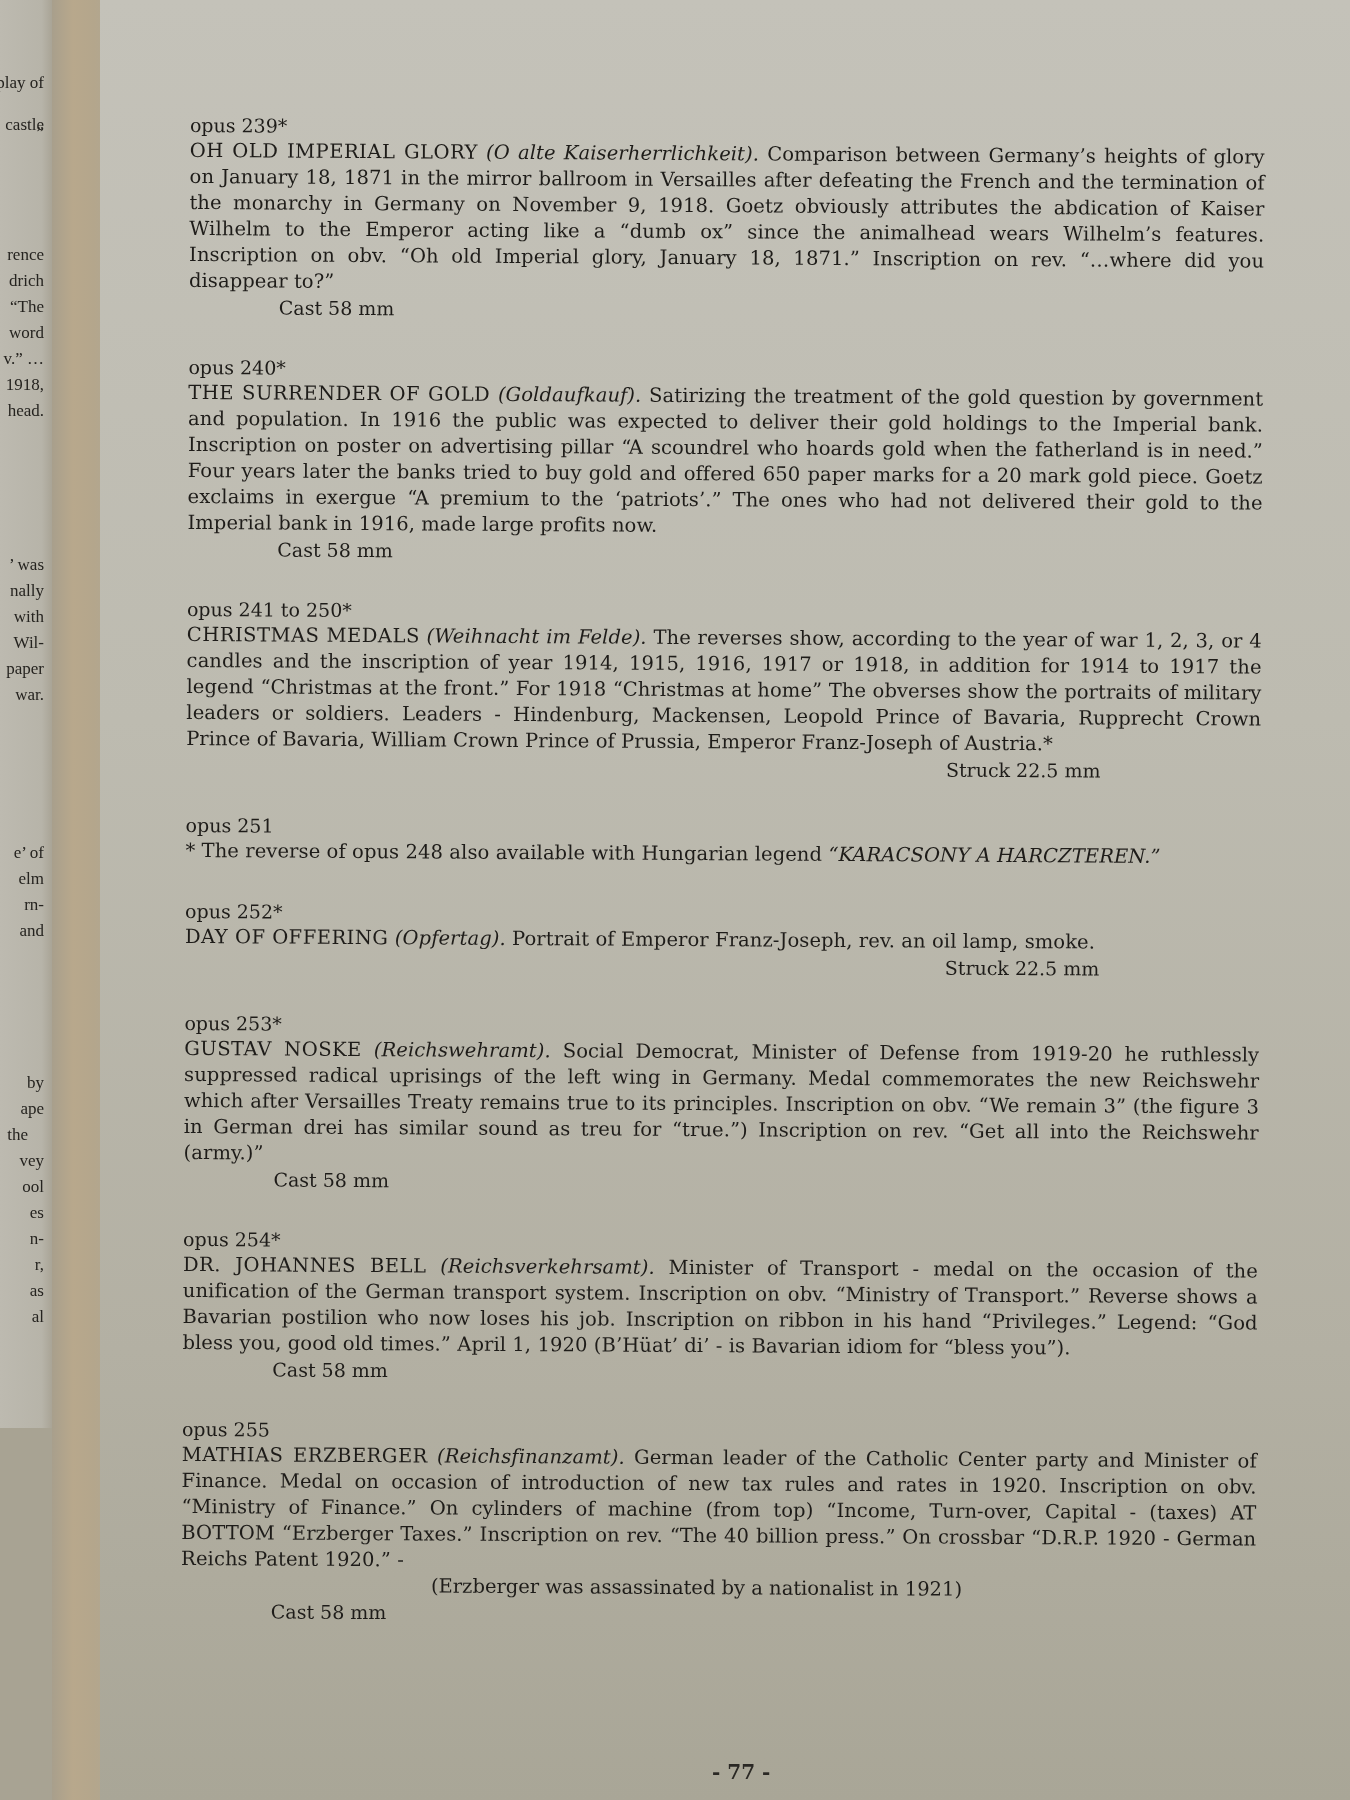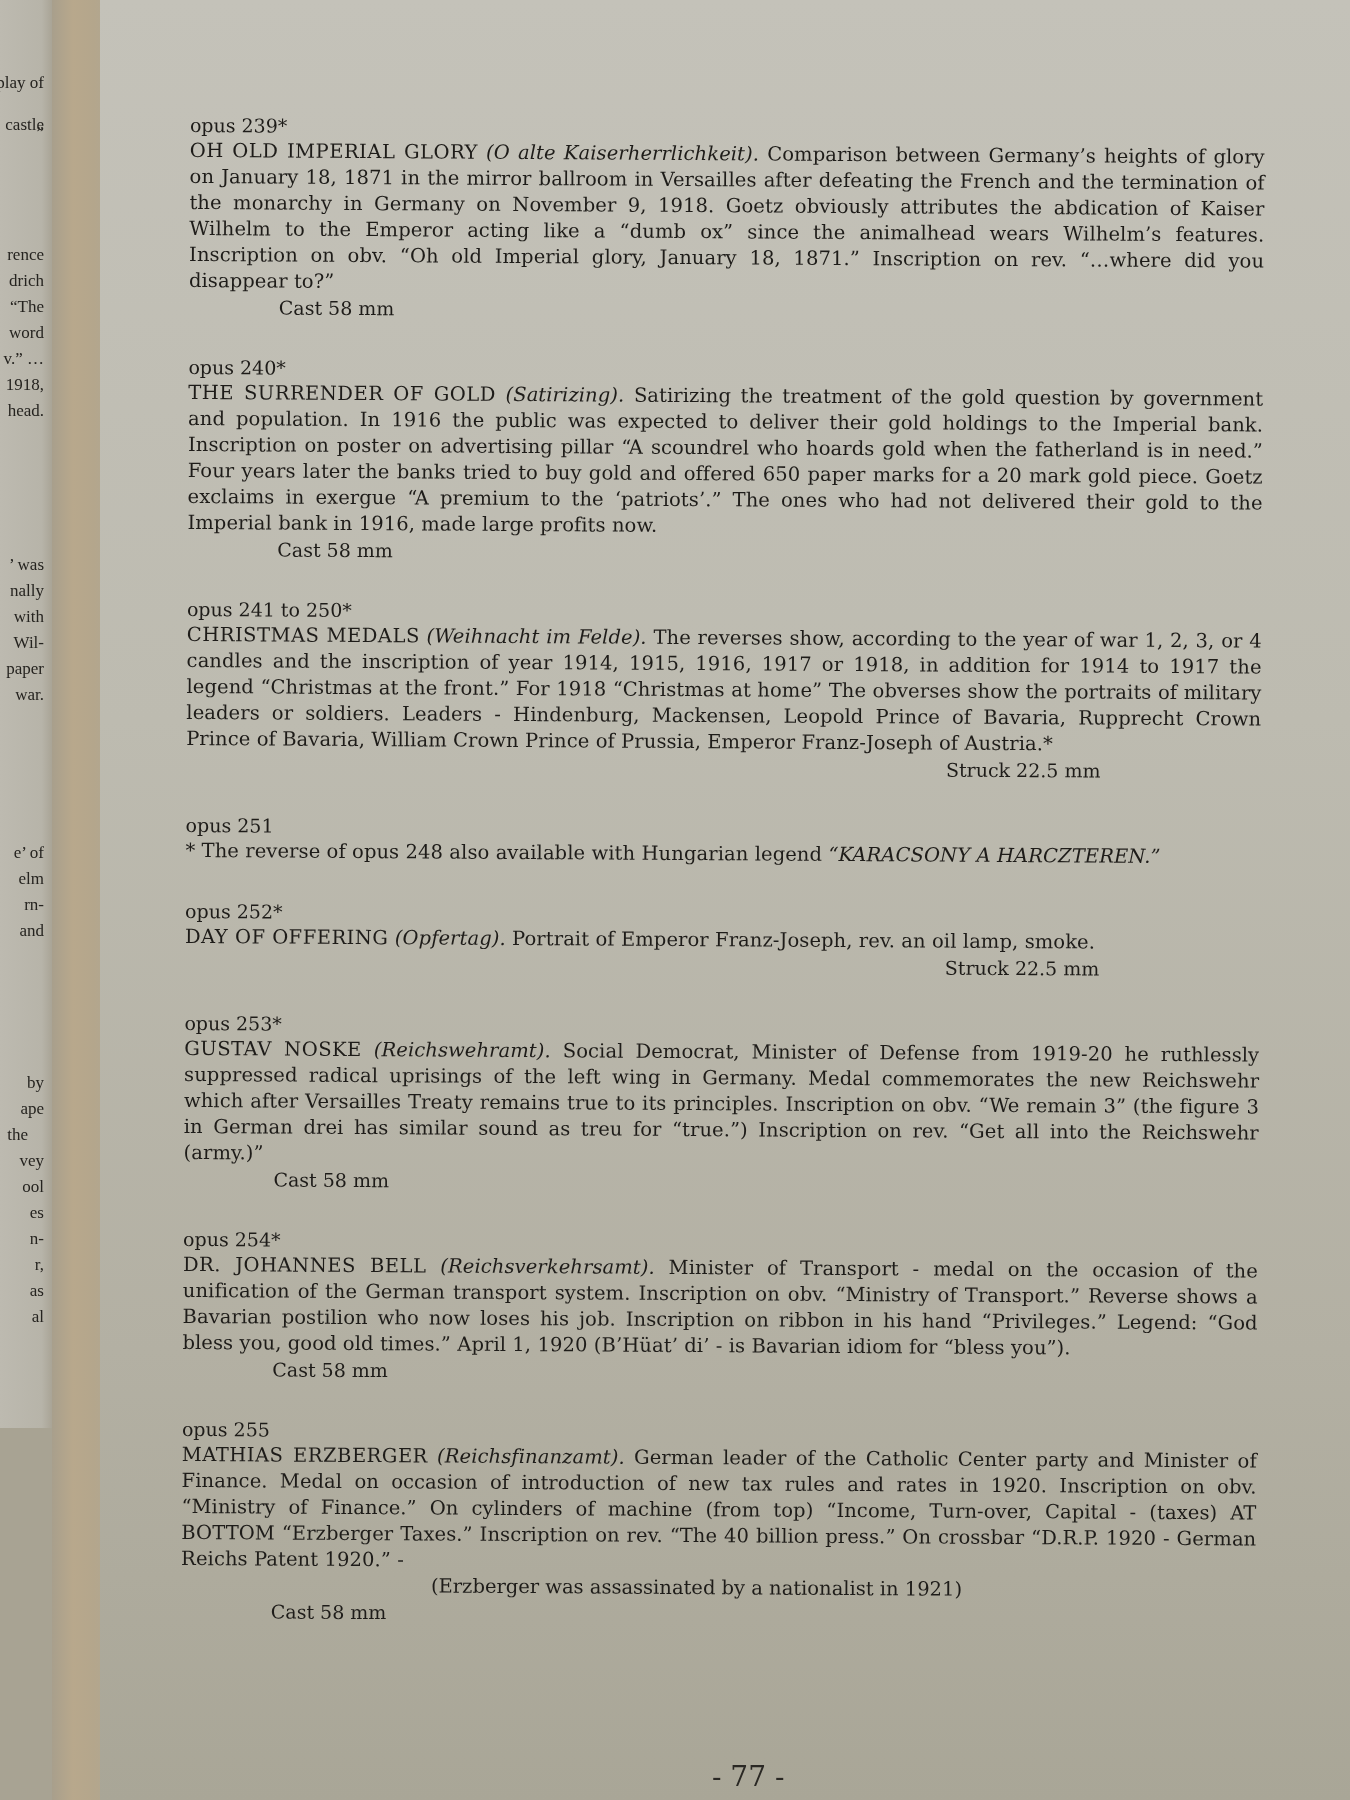--- a/index.html
+++ b/index.html
@@ -38,22 +38,22 @@
       font-size: 19.5px; line-height: 26px; text-align: justify;
       text-align-last: left; letter-spacing: 0.1px;
     }
     .title { letter-spacing: 0.5px; }
     .alt { font-style: italic; }
     .spec { font-size: 19px; line-height: 26px; }
     .spec.indent { padding-left: 90px; }
     .spec.right { padding-left: 760px; }
     .centered-note { padding-left: 250px; font-size: 19.5px; line-height: 26px; }
     .page-number {
-      position: absolute; left: 712px; top: 1760px; font-size: 28px;
-      font-weight: normal; color: #2a2824;
+      position: absolute; left: 712px; top: 1760px; font-size: 20px;
+      font-weight: bold; color: #2a2824;
     }
   </style>
 </head>
 <body>
 
 <div class="left-page" id="left-page">
     <div class="frag" style="top: 70px; right: 8px;">play of</div>
     <div class="frag" style="top: 84px; right: 8px; margin-top: 28px;">castle</div>
     <div class="frag" style="top: 120px; right: 8px;">”</div>
     <div class="frag" style="top: 242px; right: 8px;">rence</div>
@@ -96,21 +96,21 @@
       <span class="alt">(O alte Kaiserherrlichkeit).</span>
       <span>Comparison between Germany’s heights of glory on January 18, 1871 in the mirror ballroom in Versailles after defeating the French and the termination of the monarchy in Germany on November 9, 1918. Goetz obviously attributes the abdication of Kaiser Wilhelm to the Emperor acting like a “dumb ox” since the animalhead wears Wilhelm’s features. Inscription on obv. “Oh old Imperial glory, January 18, 1871.” Inscription on rev. “…where did you disappear to?”</span>
     </div>
     <div class="spec indent">Cast 58 mm</div>
   </div>
 
   <div class="entry">
     <div class="opus">opus 240*</div>
     <div class="body-text">
       <span class="title">THE SURRENDER OF GOLD</span>
-      <span class="alt">(Satirizing).</span>
+      <span class="alt">(Goldaufkauf).</span>
       <span>Satirizing the treatment of the gold question by government and population. In 1916 the public was expected to deliver their gold holdings to the Imperial bank. Inscription on poster on advertising pillar “A scoundrel who hoards gold when the fatherland is in need.” Four years later the banks tried to buy gold and offered 650 paper marks for a 20 mark gold piece. Goetz exclaims in exergue “A premium to the ‘patriots’.” The ones who had not delivered their gold to the Imperial bank in 1916, made large profits now.</span>
     </div>
     <div class="spec indent">Cast 58 mm</div>
   </div>
 
   <div class="entry">
     <div class="opus">opus 241 to 250*</div>
     <div class="body-text">
       <span class="title">CHRISTMAS MEDALS</span>
       <span class="alt">(Weihnacht im Felde).</span>

